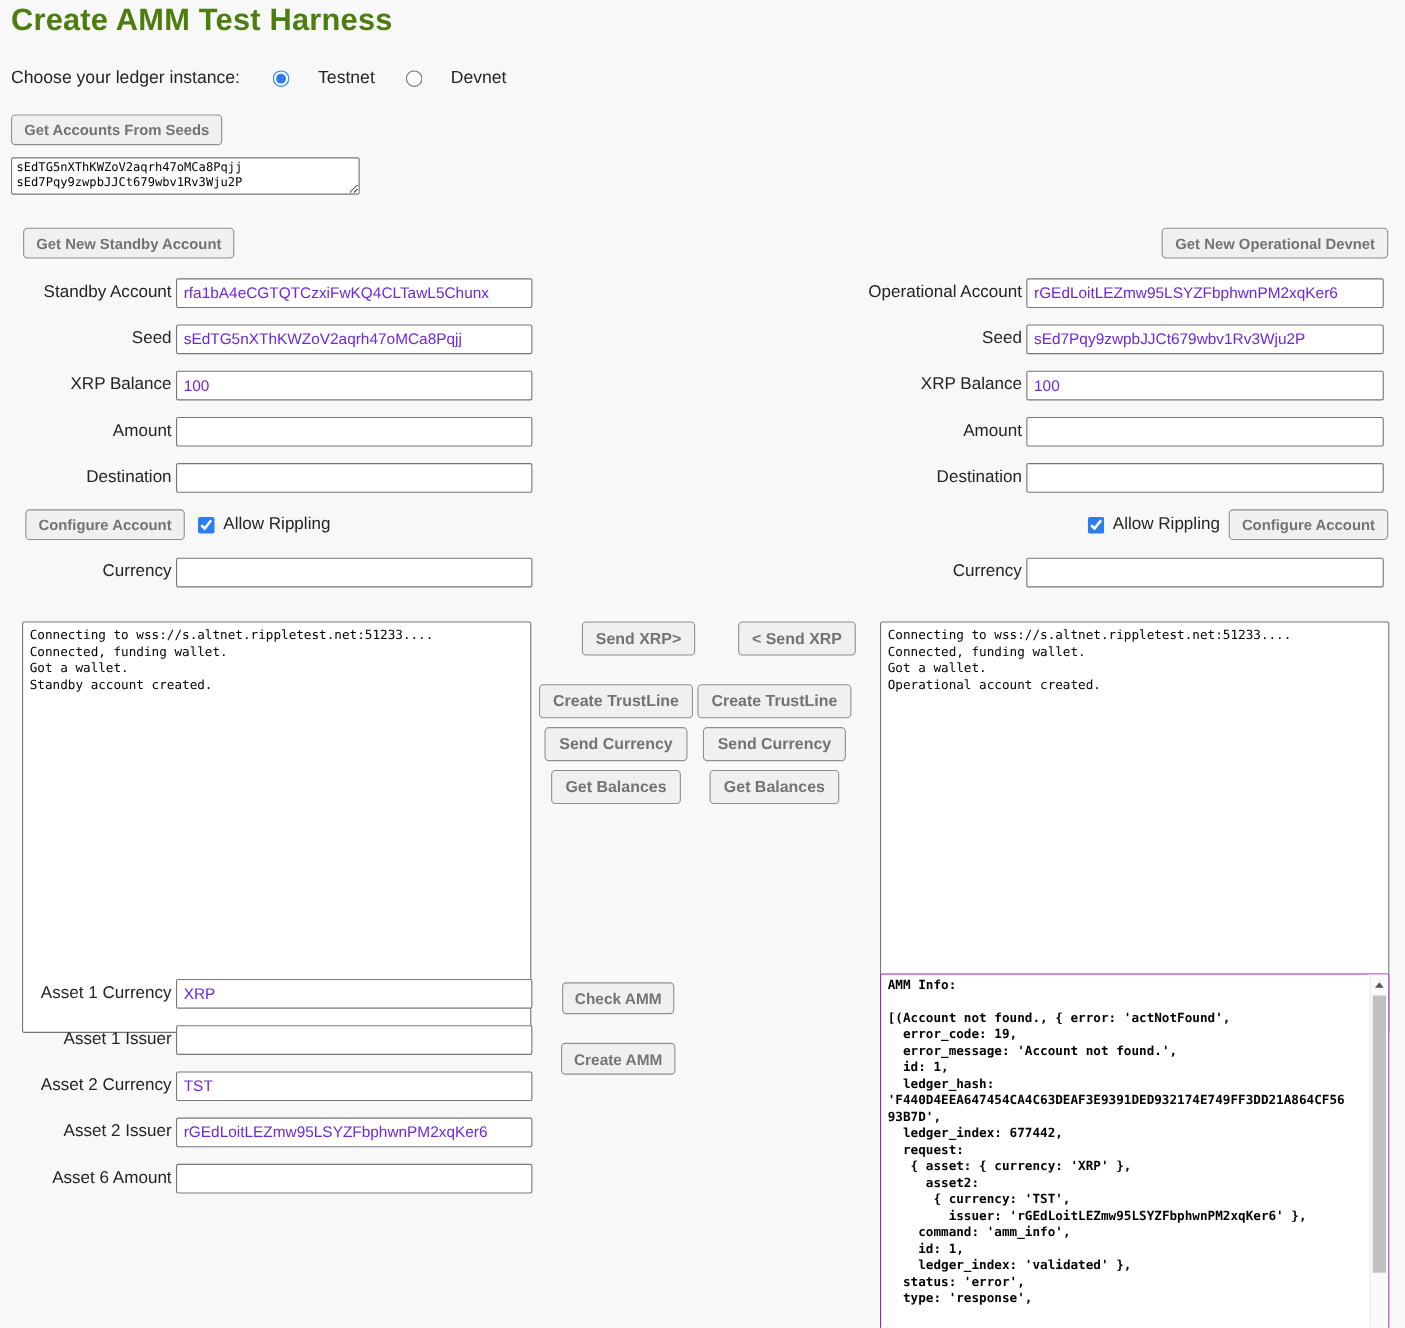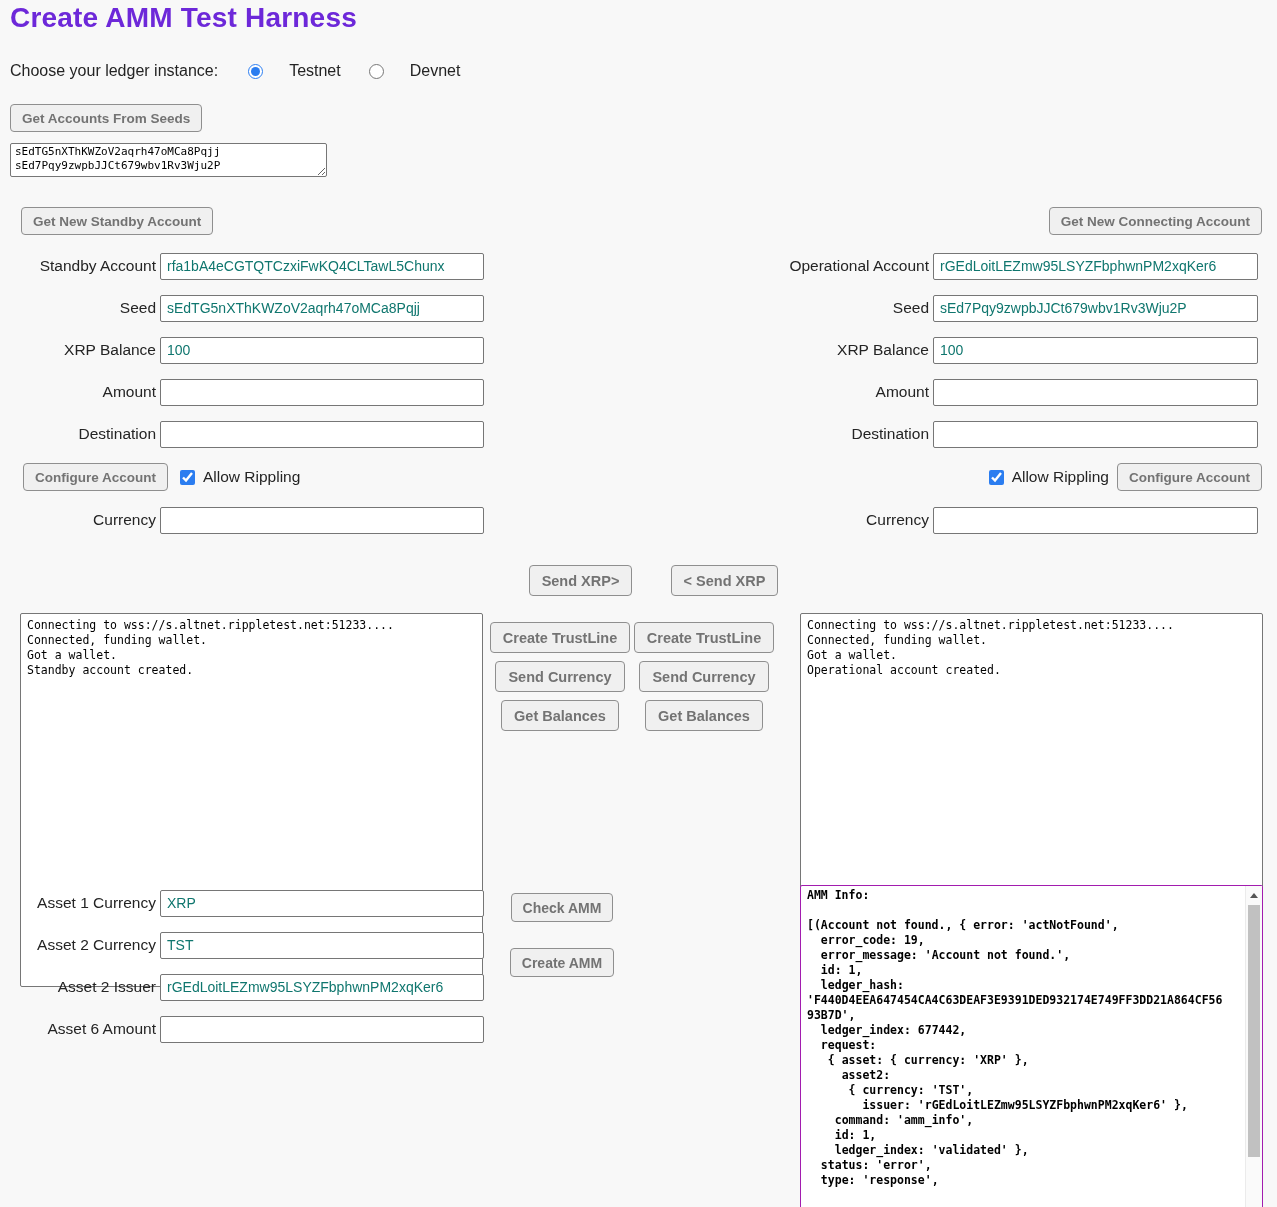--- a/index.html
+++ b/index.html
@@ -6,21 +6,21 @@
   html,body { margin:0; padding:0; }
   body {
     width:1277px; height:1207px; position:relative;
     background:#f8f8f8; overflow:hidden;
     font-family:"Liberation Sans", sans-serif; color:#1b1b1b;
   }
   .abs { position:absolute; }
 
   h1.title {
     position:absolute; left:10px; top:2px; margin:0;
-    font-size:28px; font-weight:700; color:#6d28d9; letter-spacing:.2px;
+    font-size:28px; font-weight:700; color:#4d7c0f; letter-spacing:.2px;
   }
 
   .ledger-row {
     position:absolute; left:10px; top:60px; height:22px;
     display:flex; align-items:center; font-size:16px; color:#242424;
   }
   .radio-opt { display:flex; align-items:center; gap:26px; }
   .radio-opt input { width:15px; height:15px; margin:0; accent-color:#2b7df0; }
   .radio-opt:first-of-type { margin-left:30px; }
   .radio-opt + .radio-opt { margin-left:28px; }
@@ -43,37 +43,37 @@
   .panel { position:absolute; display:flex; flex-direction:column; gap:16px; }
   .frow { display:flex; align-items:center; height:26px; }
   .flabel {
     flex:0 0 150px; text-align:right; padding-right:4px;
     font-size:15.5px; color:#242424; white-space:nowrap;
   }
   .panel-right .flabel { flex-basis:164px; }
   .finput {
     width:324px; height:27px; border:1px solid #767676; border-radius:2px;
     background:#fff; padding:0 6px; font-family:"Liberation Sans", sans-serif;
-    font-size:14px; color:#0f766e;
+    font-size:14px; color:#6d28d9;
   }
   .panel-right .finput { width:325px; }
 
   .cfg-row { display:flex; align-items:center; height:28px; }
   .cfg-row .chk { width:15px; height:15px; margin:0; accent-color:#2b7df0; }
   .cfg-row .chk-label { font-size:15.5px; color:#242424; margin-left:8px; white-space:nowrap; }
   .cfg-left { justify-content:flex-start; padding-left:13px; }
   .cfg-left .chk { margin-left:12px; }
   .cfg-right { justify-content:flex-end; }
   .cfg-right .btn { margin-left:8px; }
 
   textarea.log {
     position:absolute; width:463px; height:374px; resize:none;
     border:1px solid #767676; border-radius:2px; background:#fff;
     font-family:"DejaVu Sans Mono", monospace; font-size:11.5px; line-height:15px;
-    padding:4px 6px; color:#000;margin-top:48px;
+    padding:4px 6px; color:#000;
   }
 
   .midcol { position:absolute; width:126px; display:flex; flex-direction:column; align-items:center; }
   .midcol .gap-big { margin-bottom:26px;margin-left:41px; }
   .midcol .gap-sm { margin-bottom:8px; }
 
   .amm-btn-col { position:absolute; left:507px; top:893px; width:110px;
     display:flex; flex-direction:column; align-items:center; gap:26px; }
   .amm-btn-col .btn { height:29px; font-size:14px; }
 
@@ -115,21 +115,21 @@
     <span>Devnet</span>
   </label>
 </div>
 
 <button class="btn abs" style="left:10px; top:104px;">Get Accounts From Seeds</button>
 
 <textarea class="seeds" spellcheck="false" style="">sEdTG5nXThKWZoV2aqrh47oMCa8Pqjj
 sEd7Pqy9zwpbJJCt679wbv1Rv3Wju2P</textarea>
 
 <button class="btn abs" style="left:21px; top:207px;">Get New Standby Account</button>
-<button class="btn abs" style="right:15px; top:207px;">Get New Connecting Account</button>
+<button class="btn abs" style="right:15px; top:207px;">Get New Operational Devnet</button>
 
 <div class="panel panel-left" style="left:10px; top:253px; width:479px;">
   <div class="frow">
     <label class="flabel">Standby Account</label>
     <input class="finput" value="rfa1bA4eCGTQTCzxiFwKQ4CLTawL5Chunx" style="">
   </div>
   <div class="frow">
     <label class="flabel">Seed</label>
     <input class="finput" value="sEdTG5nXThKWZoV2aqrh47oMCa8Pqjj" style="">
   </div>
@@ -207,20 +207,24 @@
   <button class="btn btn-mid gap-big">&lt; Send XRP</button>
   <button class="btn btn-mid gap-sm">Create TrustLine</button>
   <button class="btn btn-mid gap-sm">Send Currency</button>
   <button class="btn btn-mid">Get Balances</button>
 </div>
 
 <div class="panel panel-left" style="left:10px; top:890px; width:479px;">
   <div class="frow">
     <label class="flabel">Asset 1 Currency</label>
     <input class="finput" value="XRP" style="">
+  </div>
+  <div class="frow">
+    <label class="flabel">Asset 1 Issuer</label>
+    <input class="finput" value="" style="">
   </div>
   <div class="frow">
     <label class="flabel">Asset 2 Currency</label>
     <input class="finput" value="TST" style="">
   </div>
   <div class="frow">
     <label class="flabel">Asset 2 Issuer</label>
     <input class="finput" value="rGEdLoitLEZmw95LSYZFbphwnPM2xqKer6" style="">
   </div>
   <div class="frow">

